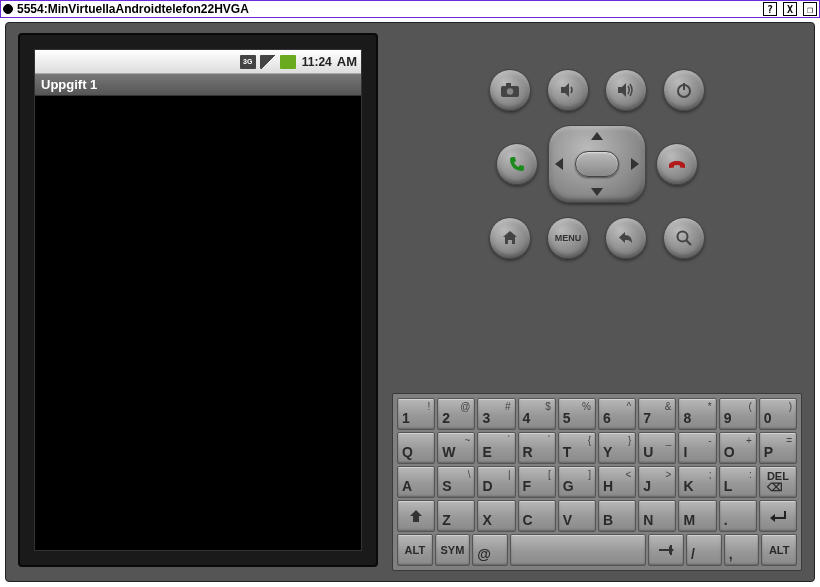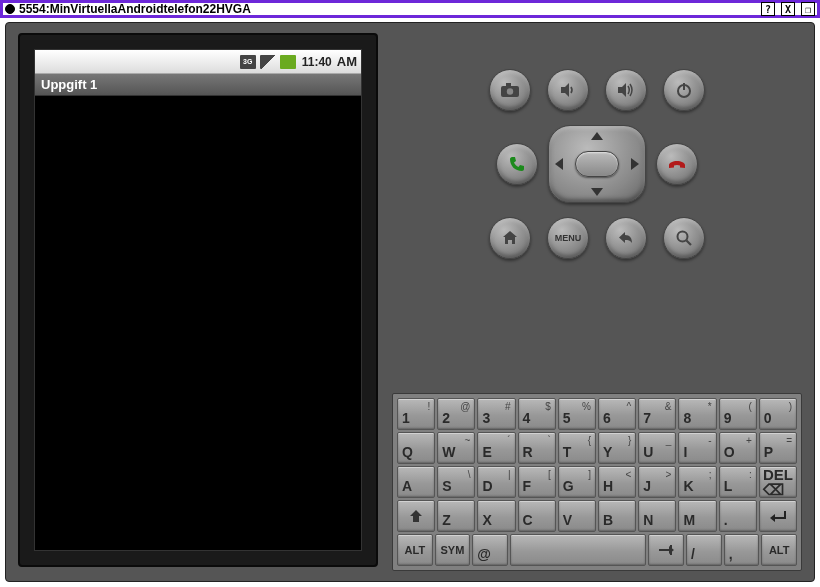--- a/index.html
+++ b/index.html
@@ -6,21 +6,21 @@
   body {
     font-family: "Segoe UI", Tahoma, Arial, sans-serif;
     background: #fff;
     width: 820px;
     height: 587px;
     overflow: hidden;
   }
   
   .win-titlebar {
     height: 18px;
-    border: 3px solid #6d28d9;
+    border: 1px solid #6d28d9;
     background: #fff;
     display: flex;
     align-items: center;
     font-size: 12px;
     font-weight: bold;
     padding: 0 2px;
     gap: 4px;
   }
   .win-titlebar .rec {
     width: 10px; height: 10px;
@@ -221,21 +221,21 @@
 </div>
 
 <div class="emu-frame">
 
   <div class="phone-bezel">
     <div class="phone-screen">
       <div class="status-bar">
         <span class="status-icon">3G</span>
         <span class="status-icon sig"></span>
         <span class="status-icon bat"></span>
-        <span class="clock">11:40</span>
+        <span class="clock">11:24</span>
         <span class="ampm">AM</span>
       </div>
       <div class="app-titlebar">Uppgift 1</div>
     </div>
   </div>
 
   <div class="controls">
 
     <div class="btn-grid">
 
@@ -426,21 +426,21 @@
           <div class="key">
             <span class="main">K</span>
             <span class="alt">;</span>
           </div>
           <div class="key">
             <span class="main">L</span>
             <span class="alt">:</span>
           </div>
           <div class="key">
             <span class="center-label">
-              <span style="font-size:15px;font-weight:bold;line-height:1">DEL<br>⌫</span>
+              <span style="font-size:11px;font-weight:bold;line-height:1">DEL<br>⌫</span>
             </span>
           </div>
         </div>
       <div class="krow" id="krow4">
           <div class="key">
             <span class="center-label">
               <svg width="16" height="16" viewBox="0 0 16 16">
                 <polygon points="8,2 14,8 11,8 11,14 5,14 5,8 2,8" fill="#333"></polygon>
               </svg>
             </span>

